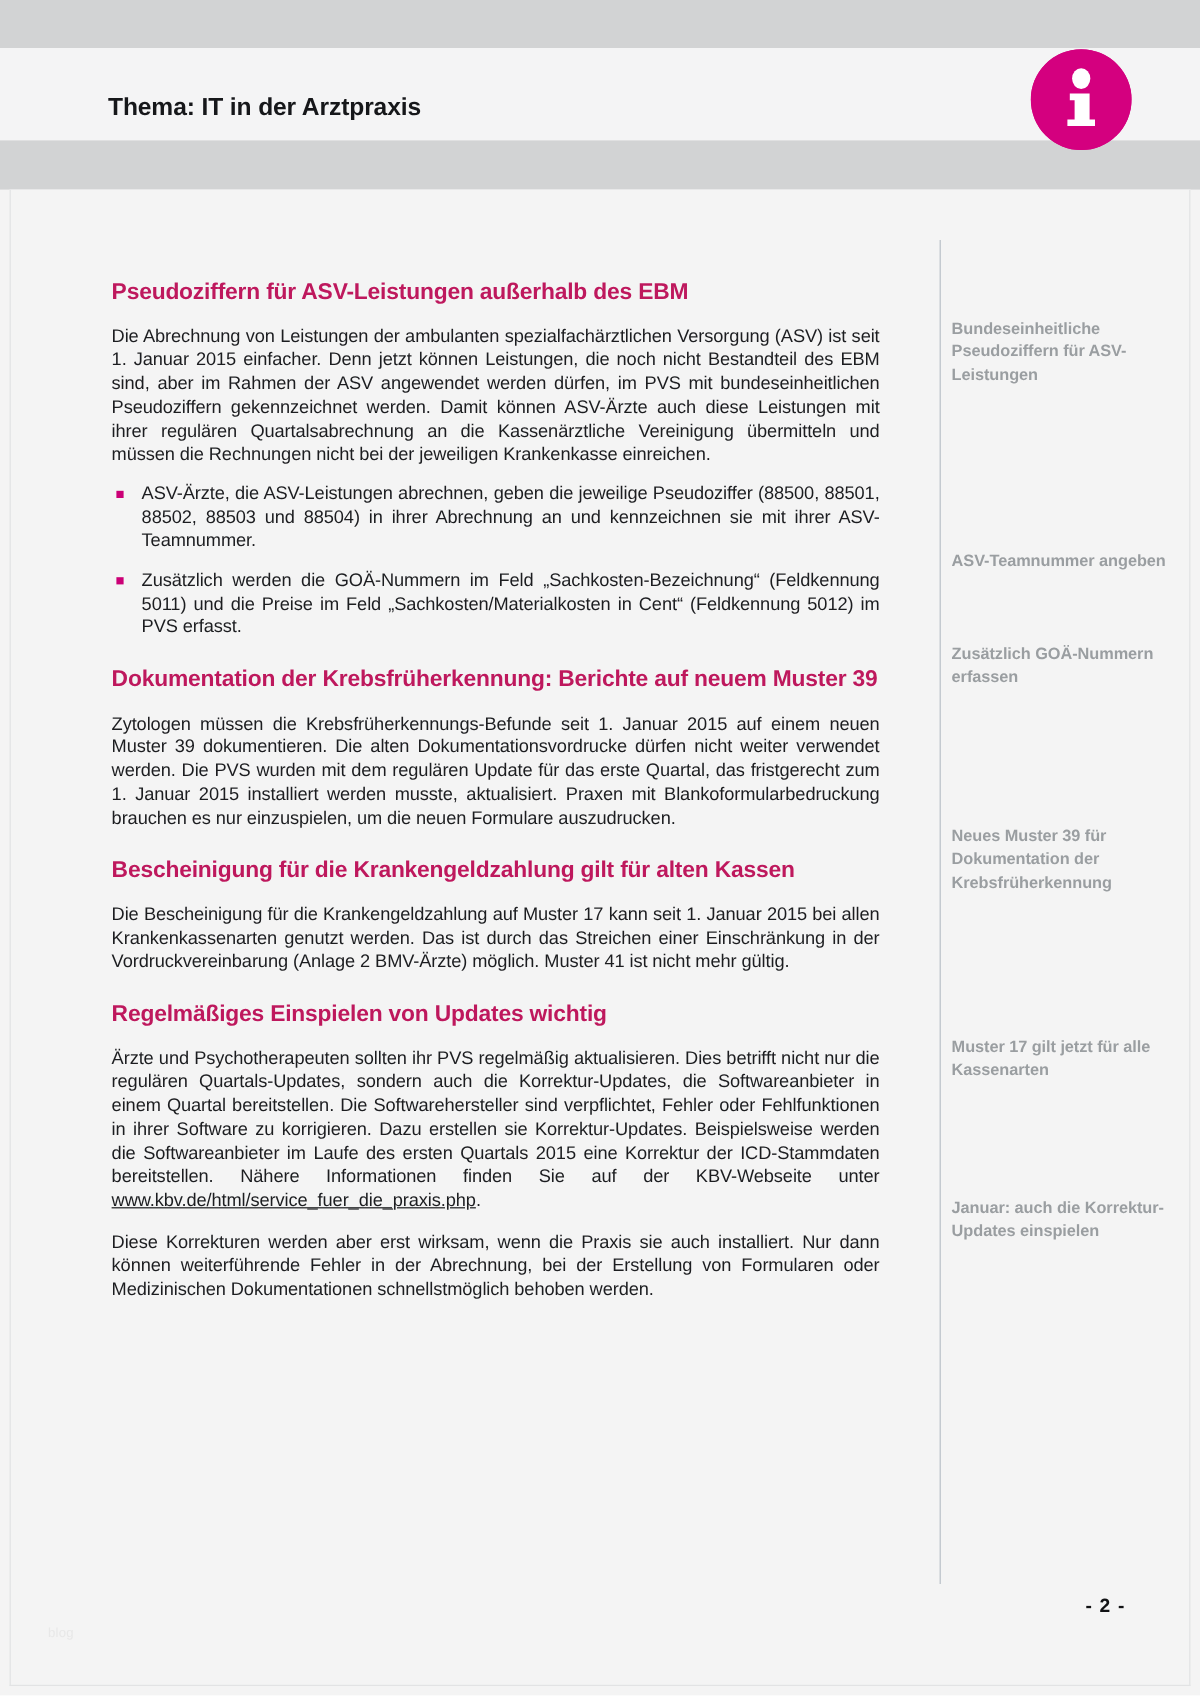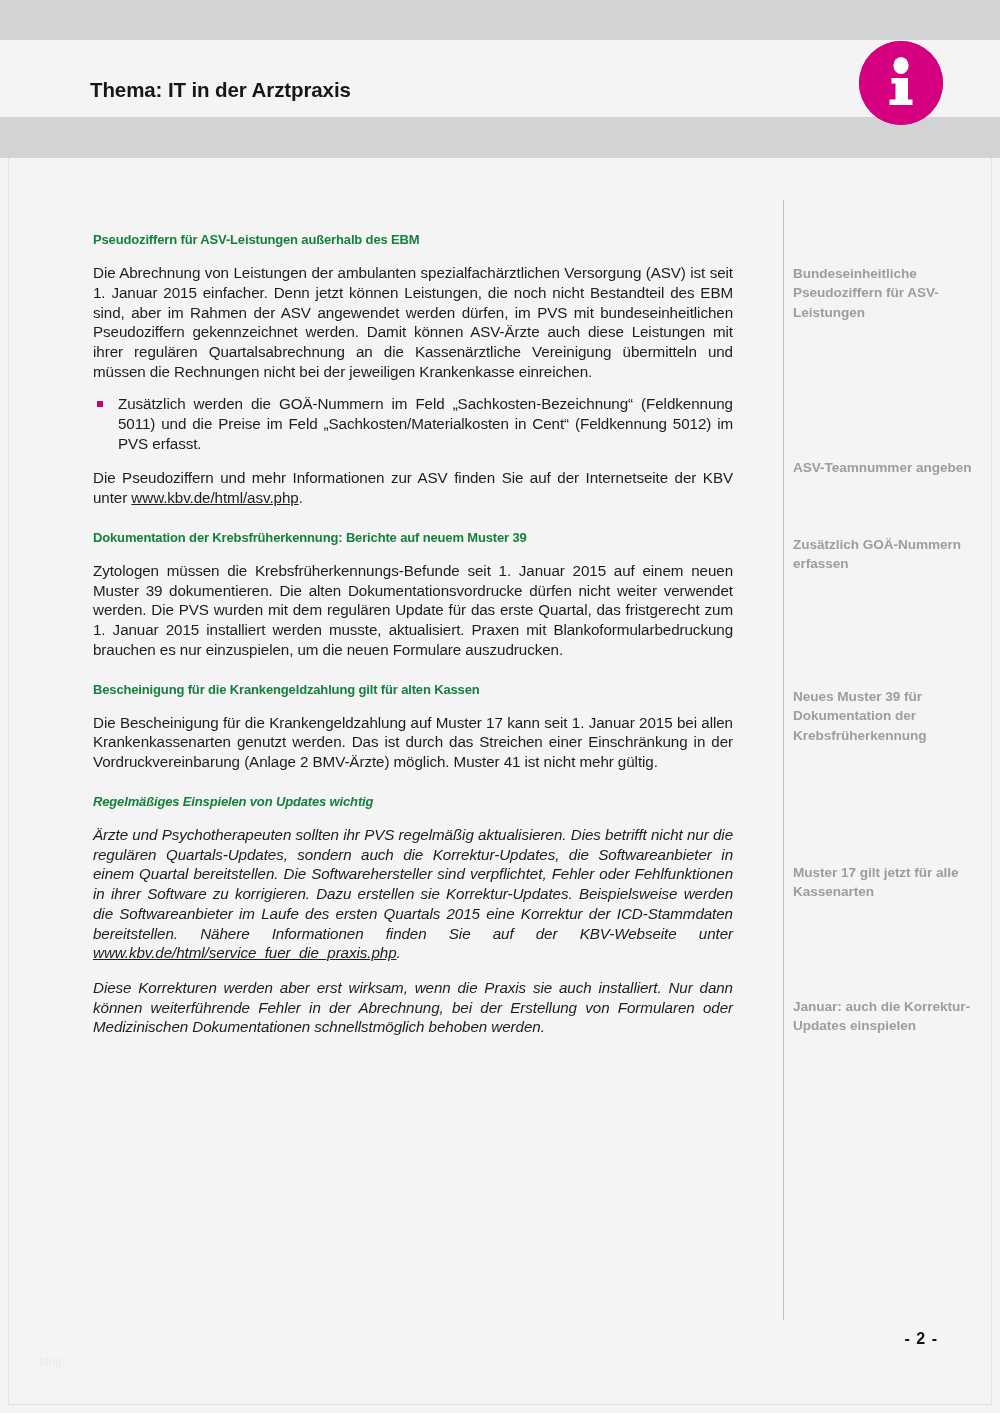--- a/index.html
+++ b/index.html
@@ -88,40 +88,40 @@
   .col-divider {
     position: absolute;
     left: 783px; top: 200px;
     width: 1px;
     height: 1120px;
     background: #b9c0c7;
   }
 
   
   h2.sec-head {
-    font-size: 13px;
-    font-weight: bold;
-    color: #15803d;
+    font-size: 19px;
+    font-weight: bold;
+    color: #be185d;
     margin: 0 0 9px 0;
     line-height: 1.25;
     letter-spacing: -0.15px;
   }
   p.body {
     font-size: 15.2px;
     color: #1c1d20;
     margin: 15px 0 13px 0;
     line-height: 1.295;
     text-align: justify;
     text-justify: inter-word;
     letter-spacing: -0.08px;
   }
   p.body.last { margin-bottom: 0; }
 
   .blk { margin-bottom: 22px; }
-  .blk:last-child { margin-bottom: 0; font-style: italic; }
+  .blk:last-child { margin-bottom: 0; }
 
   a.doclink {
     color: #1c1d20;
     text-decoration: underline;
   }
 
   ul.bullets {
     list-style: none;
     margin: 0 0 13px 0;
     padding: 0;
@@ -202,25 +202,28 @@
   <div class="content-col">
 
     <div class="blk">
       <h2 class="sec-head">Pseudoziffern für ASV-Leistungen außerhalb des EBM</h2>
 
       <p class="body">Die Abrechnung von Leistungen der ambulanten spezialfachärztlichen Versorgung (ASV) ist seit 1. Januar 2015 einfacher. Denn jetzt können Leistungen, die noch nicht Bestandteil des EBM sind, aber im Rahmen der ASV angewendet werden dürfen, im PVS mit bundeseinheitlichen Pseudoziffern gekennzeichnet werden. Damit können ASV-Ärzte auch diese Leistungen mit ihrer regulären Quartalsabrechnung an die Kassenärztliche Vereinigung übermitteln und müssen die Rechnungen nicht bei der jeweiligen Krankenkasse einreichen.</p>
 
       <ul class="bullets">
         <li>
           <span class="sq"></span>
+          <span>ASV-Ärzte, die ASV-Leistungen abrechnen, geben die jeweilige Pseudoziffer (88500, 88501, 88502, 88503 und 88504) in ihrer Abrechnung an und kennzeichnen sie mit ihrer ASV-Teamnummer.</span>
+        </li>
+        <li>
+          <span class="sq"></span>
           <span>Zusätzlich werden die GOÄ-Nummern im Feld „Sachkosten-Bezeichnung“ (Feldkennung 5011) und die Preise im Feld „Sachkosten/Materialkosten in Cent“ (Feldkennung 5012) im PVS erfasst.</span>
         </li>
       </ul>
 
-      <p class="body last"><span>Die Pseudoziffern und mehr Informationen zur ASV finden Sie auf der Internetseite der KBV unter </span><a class="doclink" href="#">www.kbv.de/html/asv.php</a><span>.</span></p>
     </div>
 
     <div class="blk">
       <h2 class="sec-head">Dokumentation der Krebsfrüherkennung: Berichte auf neuem Muster 39</h2>
       <p class="body last">Zytologen müssen die Krebsfrüherkennungs-Befunde seit 1. Januar 2015 auf einem neuen Muster 39 dokumentieren. Die alten Dokumentationsvordrucke dürfen nicht weiter verwendet werden. Die PVS wurden mit dem regulären Update für das erste Quartal, das fristgerecht zum 1. Januar 2015 installiert werden musste, aktualisiert. Praxen mit Blankoformularbedruckung brauchen es nur einzuspielen, um die neuen Formulare auszudrucken.</p>
     </div>
 
     <div class="blk">
       <h2 class="sec-head">Bescheinigung für die Krankengeldzahlung gilt für alten Kassen</h2>
       <p class="body last">Die Bescheinigung für die Krankengeldzahlung auf Muster 17 kann seit 1. Januar 2015 bei allen Krankenkassenarten genutzt werden. Das ist durch das Streichen einer Einschränkung in der Vordruckvereinbarung (Anlage 2 BMV-Ärzte) möglich. Muster 41 ist nicht mehr gültig.</p>

